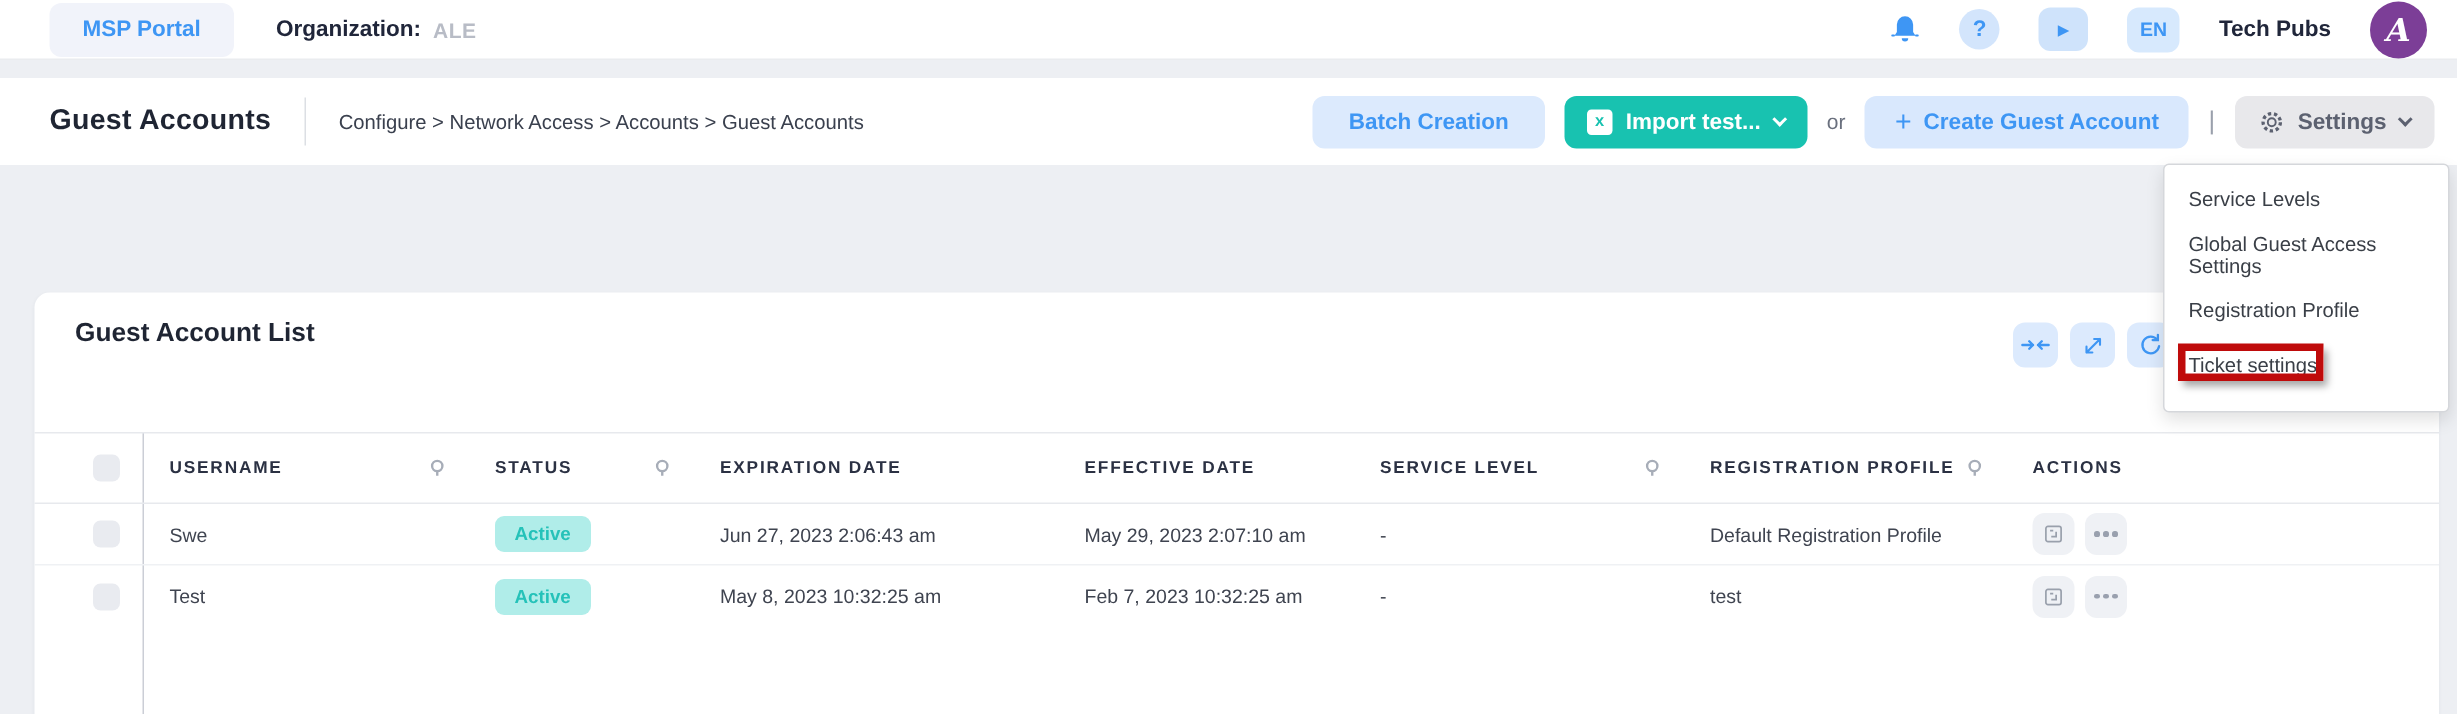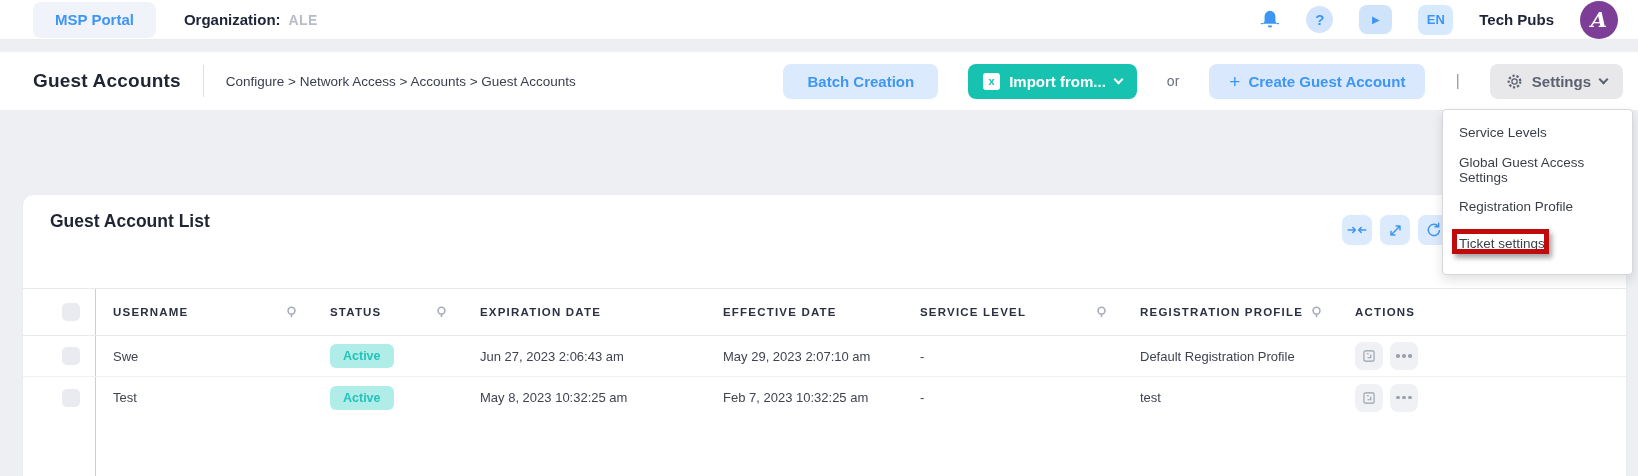--- a/index.html
+++ b/index.html
@@ -29,21 +29,21 @@
   .avatar{width:38px;height:38px;border-radius:50%;background:var(--purple);color:#fff;
           display:flex;align-items:center;justify-content:center;cursor:pointer;
           font-family:"DejaVu Serif",serif;font-style:italic;font-weight:700;font-size:21px;}
 
   
   .pageheader{position:absolute;top:52px;left:0;right:0;height:58px;background:#fff;
               display:flex;align-items:center;z-index:4;}
   .pg-title{margin-left:33px;font-size:19px;font-weight:700;color:#1F2533;letter-spacing:.2px;}
   .vdiv{width:1px;height:32px;background:#DCDFE4;margin:0 22px;}
   .breadcrumb{font-size:13.5px;color:#3A404E;font-weight:500;}
-  .ph-actions{margin-left:auto;display:flex;align-items:center;padding-right:15px;gap:30px;}
+  .ph-actions{margin-left:auto;display:flex;align-items:center;padding-right:15px;gap:13px;}
   .btn{height:35px;border-radius:8px;display:flex;align-items:center;font-weight:600;
        font-size:15px;cursor:pointer;border:none;}
   .btn-batch{background:var(--blue-chip);color:var(--blue);padding:0 24px;}
   .btn-import{background:var(--teal);color:#fff;padding:0 15px;gap:9px;}
   .btn-create{background:#D9E8FD;color:var(--blue);padding:0 20px;gap:8px;}
   .btn-settings{background:#E8E8EB;color:#5C6170;padding:0 16px;gap:9px;}
   .or{color:#6A707E;font-size:14px;font-weight:500;}
   .pipe{color:#9AA0AC;font-size:17px;font-weight:400;}
   .plus{font-size:19px;font-weight:500;line-height:1;}
   .xls{width:17px;height:17px;background:#fff;border-radius:3px;color:var(--teal);
@@ -120,21 +120,21 @@
 
 <div class="pageheader">
   <span class="pg-title">Guest Accounts</span>
   <span class="vdiv"></span>
   <span class="breadcrumb">Configure &gt; Network Access &gt; Accounts &gt; Guest Accounts</span>
 
   <div class="ph-actions">
     <button class="btn btn-batch">Batch Creation</button>
     <button class="btn btn-import">
       <span class="xls">x</span>
-      <span>Import from...</span>
+      <span>Import test...</span>
       <span class="chev"></span>
     </button>
     <span class="or">or</span>
     <button class="btn btn-create">
       <span class="plus">+</span>
       <span>Create Guest Account</span>
     </button>
     <span class="pipe">|</span>
     <button class="btn btn-settings">
       <span>

